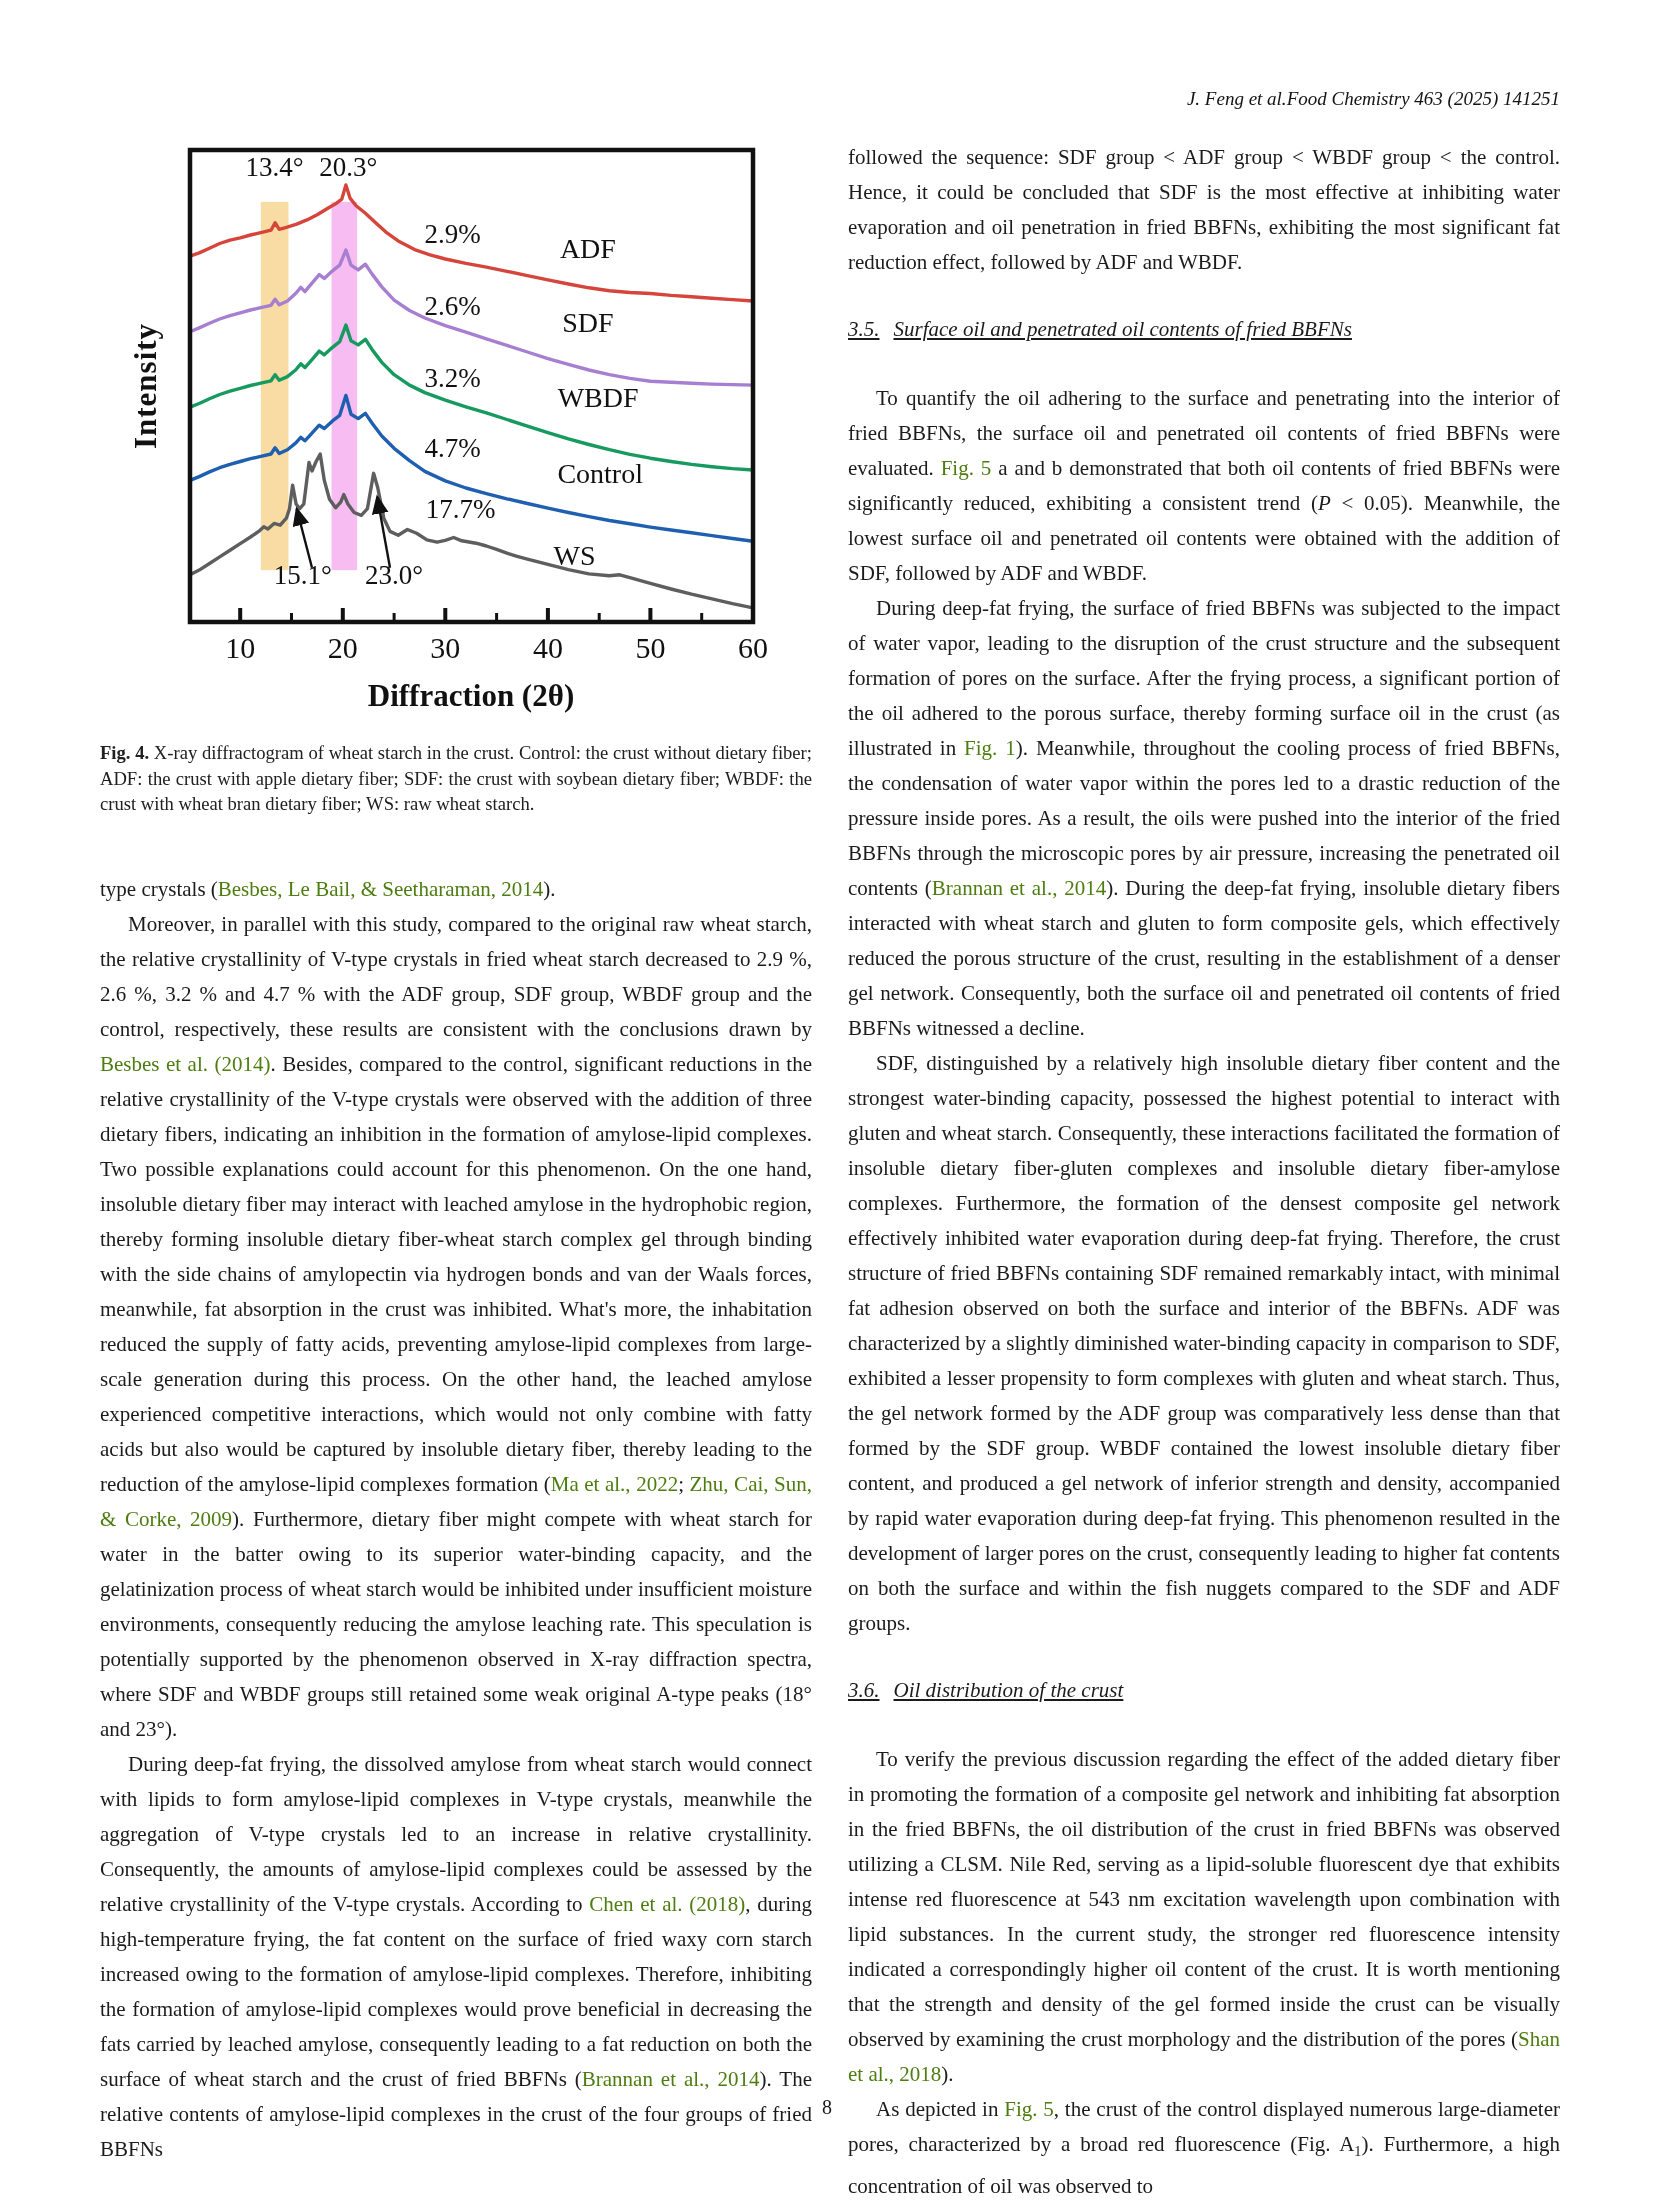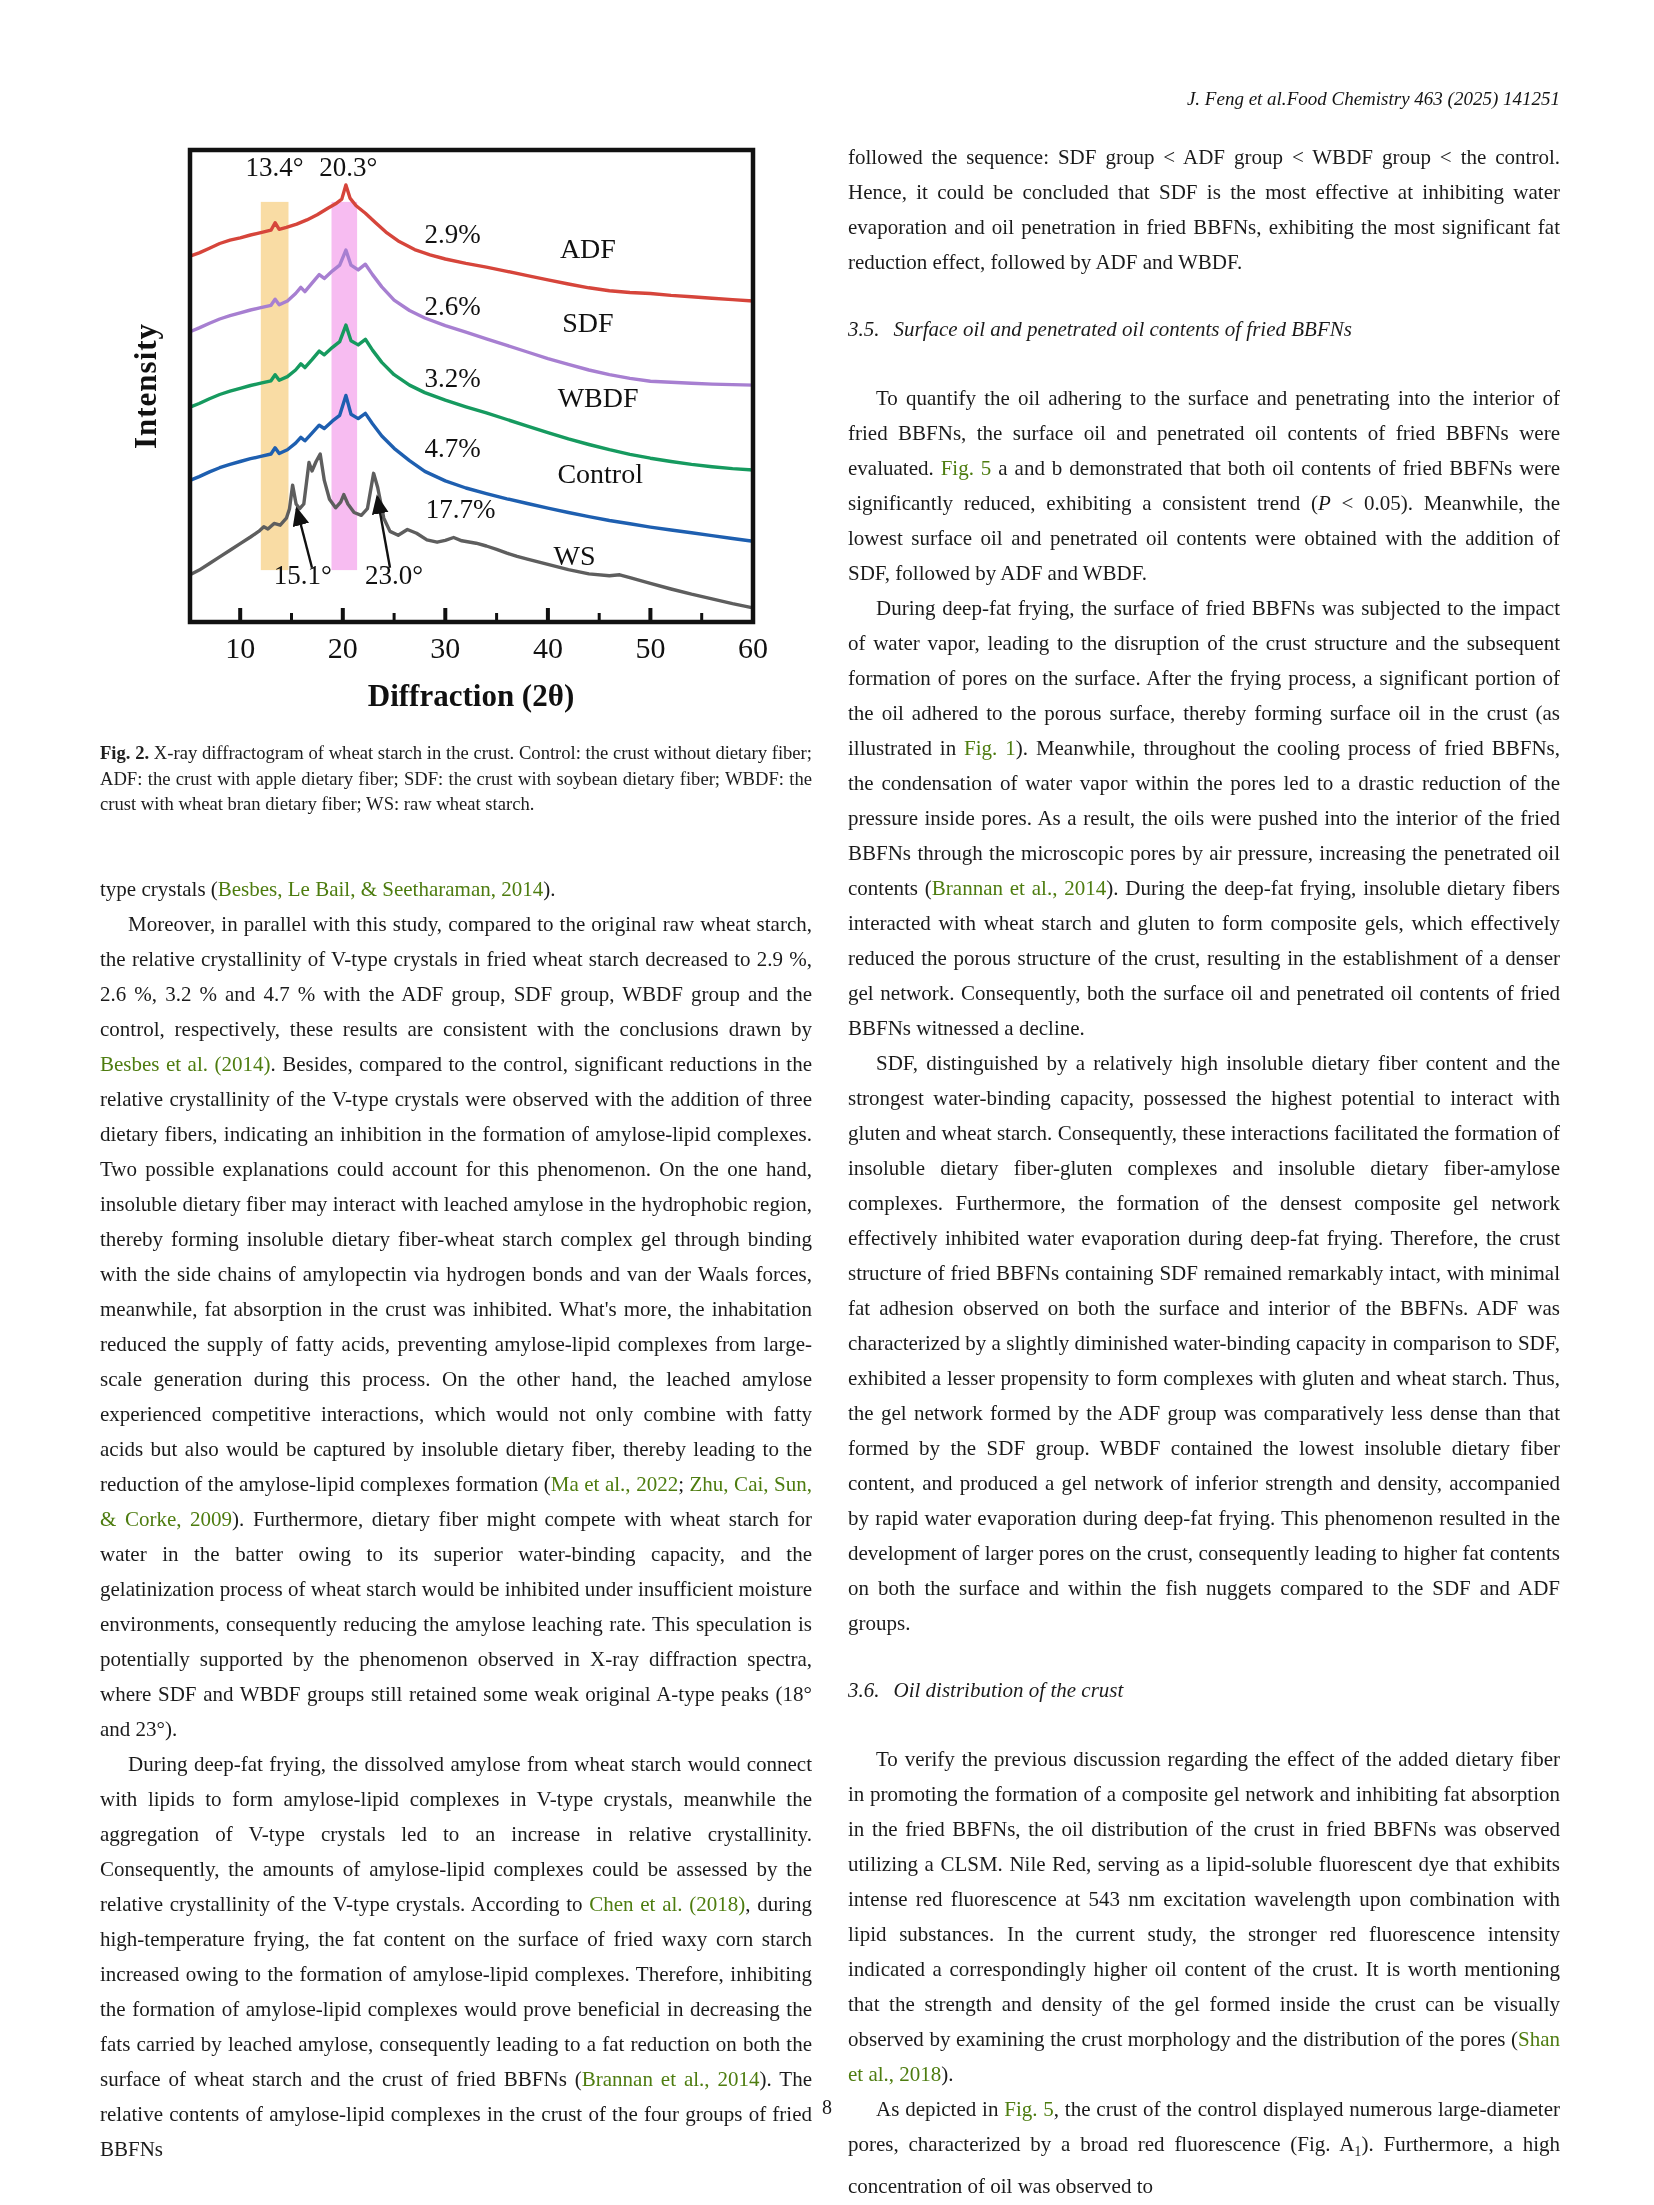--- a/index.html
+++ b/index.html
@@ -9,21 +9,21 @@
           justify-content:flex-end;font-style:italic;font-size:19px;color:#141414;}
   .figure-wrap{position:absolute;left:112px;top:140px;width:690px;height:600px;}
   .caption{position:absolute;left:100px;top:740px;width:712px;margin:0;
            font-size:18.6px;line-height:25.6px;text-align:justify;color:#202020;}
   .column{position:absolute;width:712px;font-size:21px;line-height:35px;
           text-align:justify;color:#1b1b1b;}
   #col-left{left:100px;top:872px;}
   #col-right{left:848px;top:140px;}
   .column p{margin:0;text-indent:28px;}
   .column p.noindent{text-indent:0;}
-  .section-heading{font-style:italic;font-size:21px;margin:32px 0 34px 0;}
+  .section-heading{font-style:italic;font-size:21px;margin:32px 0 34px 0;text-decoration:underline;}
   .section-heading .sh-title{margin-left:14px;}
   .cite{color:#4d7c0f;}
   .seg-bold{font-weight:bold;}
   .seg-italic{font-style:italic;}
   .seg-sub{vertical-align:sub;font-size:68%;}
   .page-number{position:absolute;left:0;top:2096px;width:1654px;text-align:center;
                font-size:20px;color:#1b1b1b;}
   
   .chart-annot{font-family:"Liberation Serif",serif;font-size:27px;fill:#111;}
   .chart-series-label{font-family:"Liberation Serif",serif;font-size:28px;fill:#111;}
@@ -87,21 +87,21 @@
         <line x1="282.1" y1="482" x2="282.1" y2="473" stroke="#111" stroke-width="3"></line>
         <line x1="384.6" y1="482" x2="384.6" y2="473" stroke="#111" stroke-width="3"></line>
         <line x1="487.2" y1="482" x2="487.2" y2="473" stroke="#111" stroke-width="3"></line>
         <line x1="589.7" y1="482" x2="589.7" y2="473" stroke="#111" stroke-width="3"></line>
         <rect x="78" y="10" width="563" height="472" fill="none" stroke="#111111" stroke-width="4.5"></rect>
         <text x="359" y="566" text-anchor="middle" class="chart-axis-title">Diffraction (2θ)</text>
         <text x="-246" y="44" text-anchor="middle" transform="rotate(-90)" class="chart-ylabel">Intensity</text>
       </svg>
   </div>
 
-  <p class="caption"><span class="seg-bold">Fig. 2.</span><span> X-ray diffractogram of wheat starch in the crust. Control: the crust without dietary fiber; ADF: the crust with apple dietary fiber; SDF: the crust with soybean dietary fiber; WBDF: the crust with wheat bran dietary fiber; WS: raw wheat starch.</span></p>
+  <p class="caption"><span class="seg-bold">Fig. 4.</span><span> X-ray diffractogram of wheat starch in the crust. Control: the crust without dietary fiber; ADF: the crust with apple dietary fiber; SDF: the crust with soybean dietary fiber; WBDF: the crust with wheat bran dietary fiber; WS: raw wheat starch.</span></p>
 
   <div class="column" id="col-left">
       <p class="noindent"><span>type crystals (</span><span class="cite">Besbes, Le Bail, &amp; Seetharaman, 2014</span><span>).</span></p>
       <p><span>Moreover, in parallel with this study, compared to the original raw wheat starch, the relative crystallinity of V-type crystals in fried wheat starch decreased to 2.9 %, 2.6 %, 3.2 % and 4.7 % with the ADF group, SDF group, WBDF group and the control, respectively, these results are consistent with the conclusions drawn by </span><span class="cite">Besbes et al. (2014)</span><span>. Besides, compared to the control, significant reductions in the relative crystallinity of the V-type crystals were observed with the addition of three dietary fibers, indicating an inhibition in the formation of amylose-lipid complexes. Two possible explanations could account for this phenomenon. On the one hand, insoluble dietary fiber may interact with leached amylose in the hydrophobic region, thereby forming insoluble dietary fiber-wheat starch complex gel through binding with the side chains of amylopectin via hydrogen bonds and van der Waals forces, meanwhile, fat absorption in the crust was inhibited. What's more, the inhabitation reduced the supply of fatty acids, preventing amylose-lipid complexes from large-scale generation during this process. On the other hand, the leached amylose experienced competitive interactions, which would not only combine with fatty acids but also would be captured by insoluble dietary fiber, thereby leading to the reduction of the amylose-lipid complexes formation (</span><span class="cite">Ma et al., 2022</span><span>; </span><span class="cite">Zhu, Cai, Sun, &amp; Corke, 2009</span><span>). Furthermore, dietary fiber might compete with wheat starch for water in the batter owing to its superior water-binding capacity, and the gelatinization process of wheat starch would be inhibited under insufficient moisture environments, consequently reducing the amylose leaching rate. This speculation is potentially supported by the phenomenon observed in X-ray diffraction spectra, where SDF and WBDF groups still retained some weak original A-type peaks (18° and 23°).</span></p>
       <p><span>During deep-fat frying, the dissolved amylose from wheat starch would connect with lipids to form amylose-lipid complexes in V-type crystals, meanwhile the aggregation of V-type crystals led to an increase in relative crystallinity. Consequently, the amounts of amylose-lipid complexes could be assessed by the relative crystallinity of the V-type crystals. According to </span><span class="cite">Chen et al. (2018)</span><span>, during high-temperature frying, the fat content on the surface of fried waxy corn starch increased owing to the formation of amylose-lipid complexes. Therefore, inhibiting the formation of amylose-lipid complexes would prove beneficial in decreasing the fats carried by leached amylose, consequently leading to a fat reduction on both the surface of wheat starch and the crust of fried BBFNs (</span><span class="cite">Brannan et al., 2014</span><span>). The relative contents of amylose-lipid complexes in the crust of the four groups of fried BBFNs</span></p>
     </div>
   <div class="column" id="col-right">
       <p class="noindent"><span>followed the sequence: SDF group &lt; ADF group &lt; WBDF group &lt; the control. Hence, it could be concluded that SDF is the most effective at inhibiting water evaporation and oil penetration in fried BBFNs, exhibiting the most significant fat reduction effect, followed by ADF and WBDF.</span></p>
       <div class="section-heading"><span>3.5.</span><span class="sh-title">Surface oil and penetrated oil contents of fried BBFNs</span></div>
       <p><span>To quantify the oil adhering to the surface and penetrating into the interior of fried BBFNs, the surface oil and penetrated oil contents of fried BBFNs were evaluated. </span><span class="cite">Fig. 5</span><span> a and b demonstrated that both oil contents of fried BBFNs were significantly reduced, exhibiting a consistent trend (</span><span class="seg-italic">P</span><span> &lt; 0.05). Meanwhile, the lowest surface oil and penetrated oil contents were obtained with the addition of SDF, followed by ADF and WBDF.</span></p>

